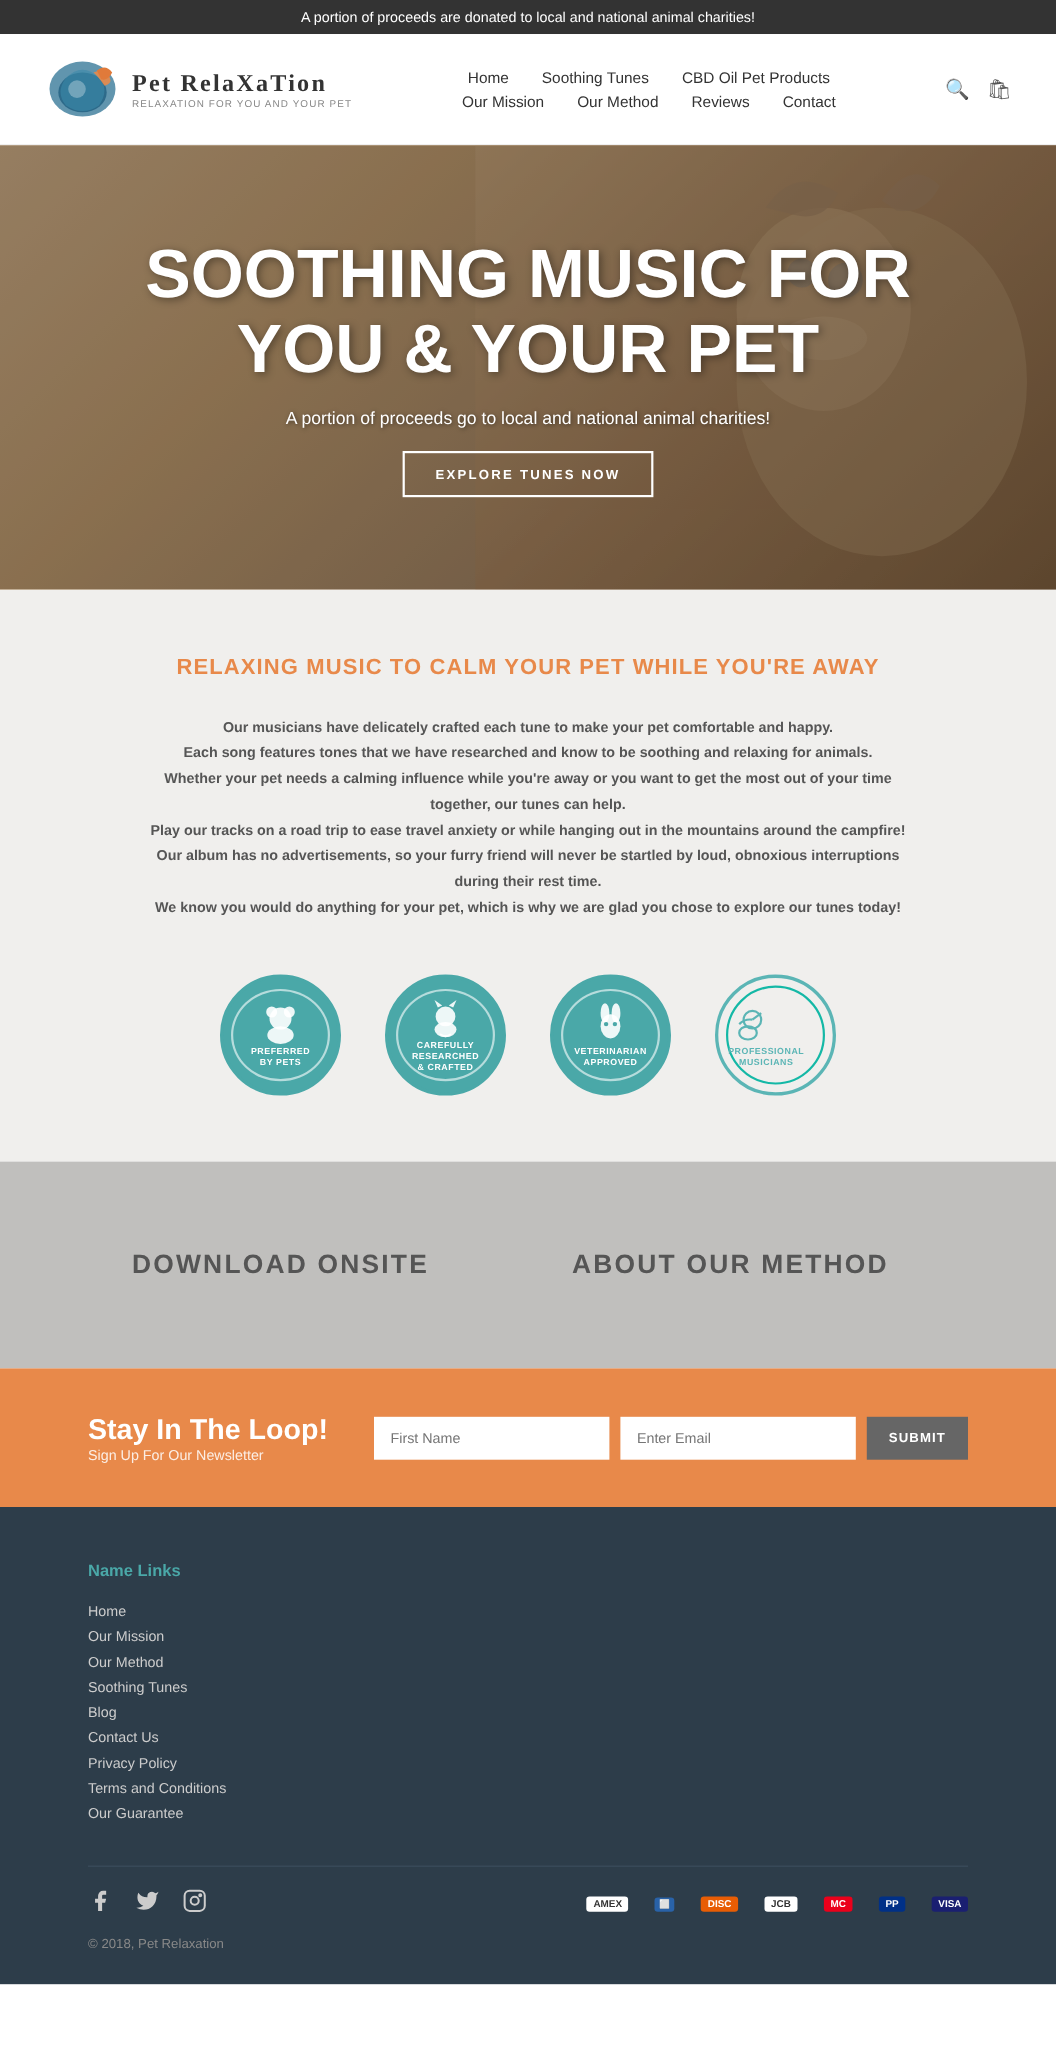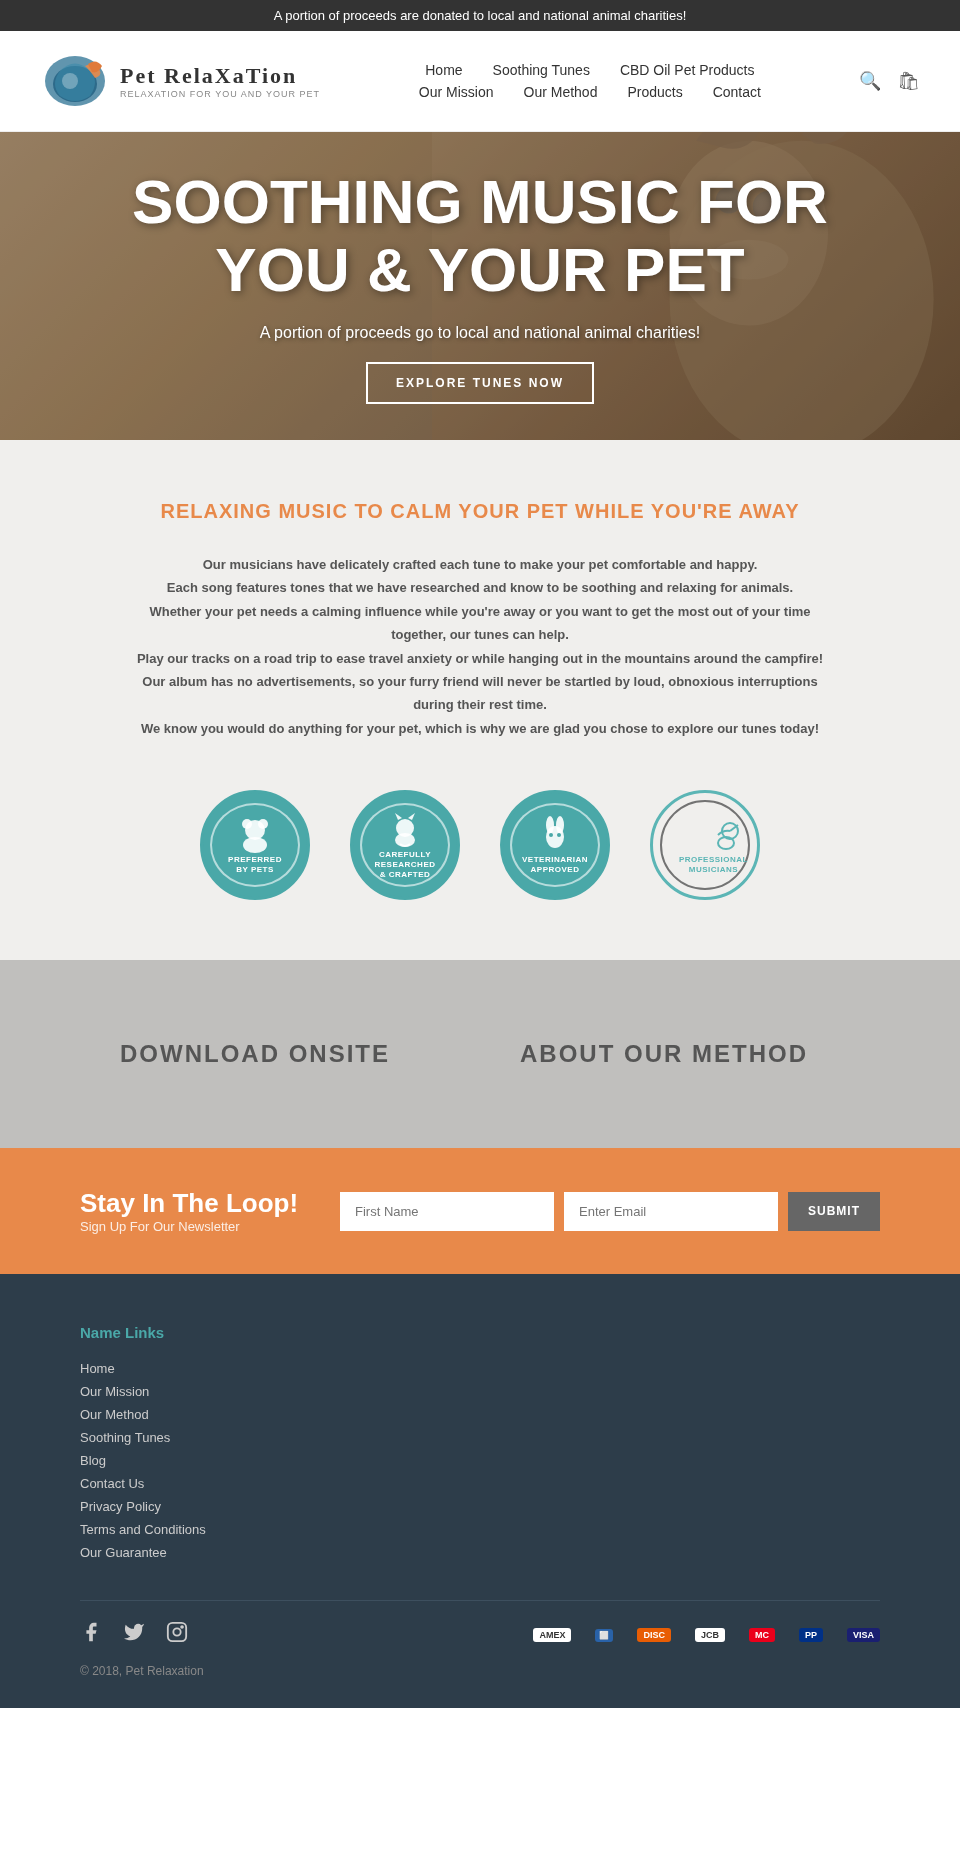--- a/index.html
+++ b/index.html
@@ -70,21 +70,21 @@
     .header-icon {
       font-size: 18px;
       color: #555;
       cursor: pointer;
     }
 
     
     .hero {
       position: relative;
       width: 100%;
-      height: 308px;
+      height: 404px;
       background: linear-gradient(135deg, #c8a882 0%, #b8956a 30%, #9e8060 60%, #7a6048 100%);
       display: flex;
       align-items: center;
       justify-content: center;
       overflow: hidden;
     }
     .hero-overlay {
       position: absolute;
       inset: 0;
       background: rgba(0,0,0,0.25);
@@ -347,21 +347,21 @@
 
   <nav class="nav">
     <div class="nav-row">
       <a class="nav-link">Home</a>
       <a class="nav-link">Soothing Tunes</a>
       <a class="nav-link">CBD Oil Pet Products</a>
     </div>
     <div class="nav-row">
       <a class="nav-link">Our Mission</a>
       <a class="nav-link">Our Method</a>
-      <a class="nav-link">Products</a>
+      <a class="nav-link">Reviews</a>
       <a class="nav-link">Contact</a>
     </div>
   </nav>
 
   <div class="header-icons">
     <span class="header-icon">🔍</span>
     <span class="header-icon">🛍</span>
   </div>
 </header>
 
@@ -445,21 +445,21 @@
             <circle cx="16" cy="20" r="2" fill="#4aa8a8"></circle>
             <circle cx="24" cy="20" r="2" fill="#4aa8a8"></circle>
           </svg>
           <div class="badge-label">VETERINARIAN<br>APPROVED</div>
         </div>
       </div>
     </div>
 
     <div class="badge-item">
       <div style="width:110px;height:110px;border-radius:50%;border:3px solid #5bb5b5;display:flex;align-items:center;justify-content:center;">
-        <div style="width:90px;height:90px;border-radius:50%;border:2px solid #737373;display:flex;flex-direction:column;align-items:flex-end;justify-content:center;">
+        <div style="width:90px;height:90px;border-radius:50%;border:2px solid #14b8a6;display:flex;flex-direction:column;align-items:flex-start;justify-content:center;">
           <svg width="40" height="40" viewBox="0 0 40 40">
             <circle cx="22" cy="16" r="8" fill="none" stroke="#5bb5b5" stroke-width="2"></circle>
             <path d="M10,20 Q15,15 22,16" stroke="#5bb5b5" stroke-width="2" fill="none"></path>
             <path d="M22,16 L30,10" stroke="#5bb5b5" stroke-width="2"></path>
             <ellipse cx="18" cy="28" rx="8" ry="6" fill="none" stroke="#5bb5b5" stroke-width="2"></ellipse>
           </svg>
           <div class="badge-label-outline">PROFESSIONAL<br>MUSICIANS</div>
         </div>
       </div>
     </div>

